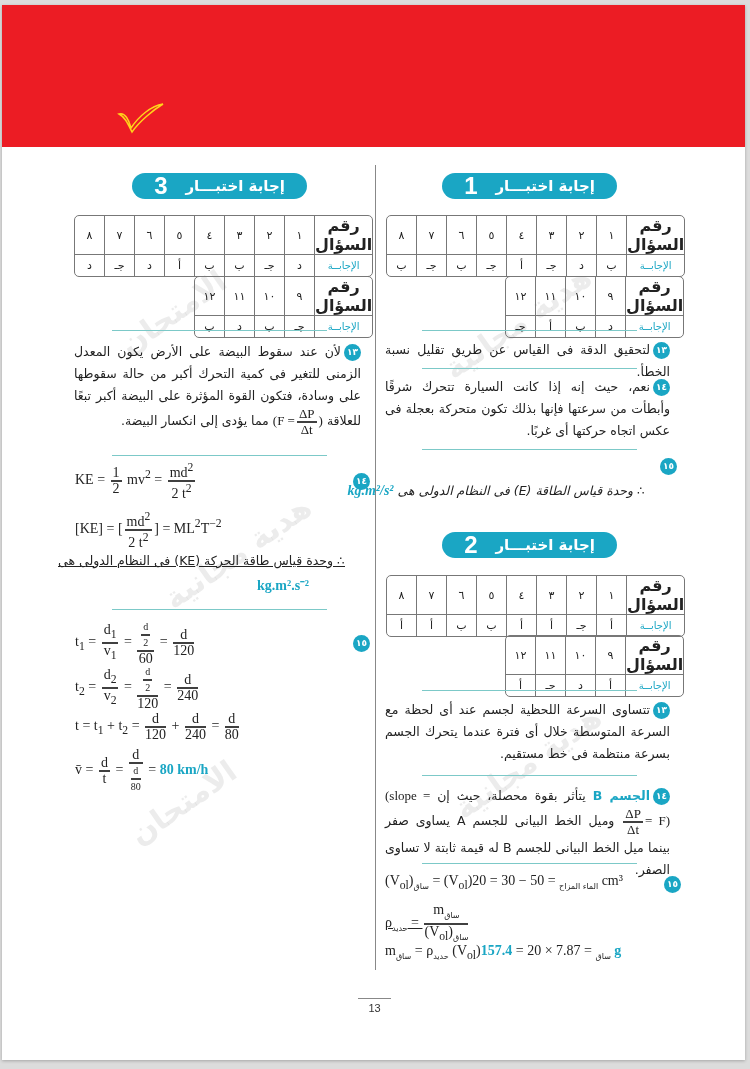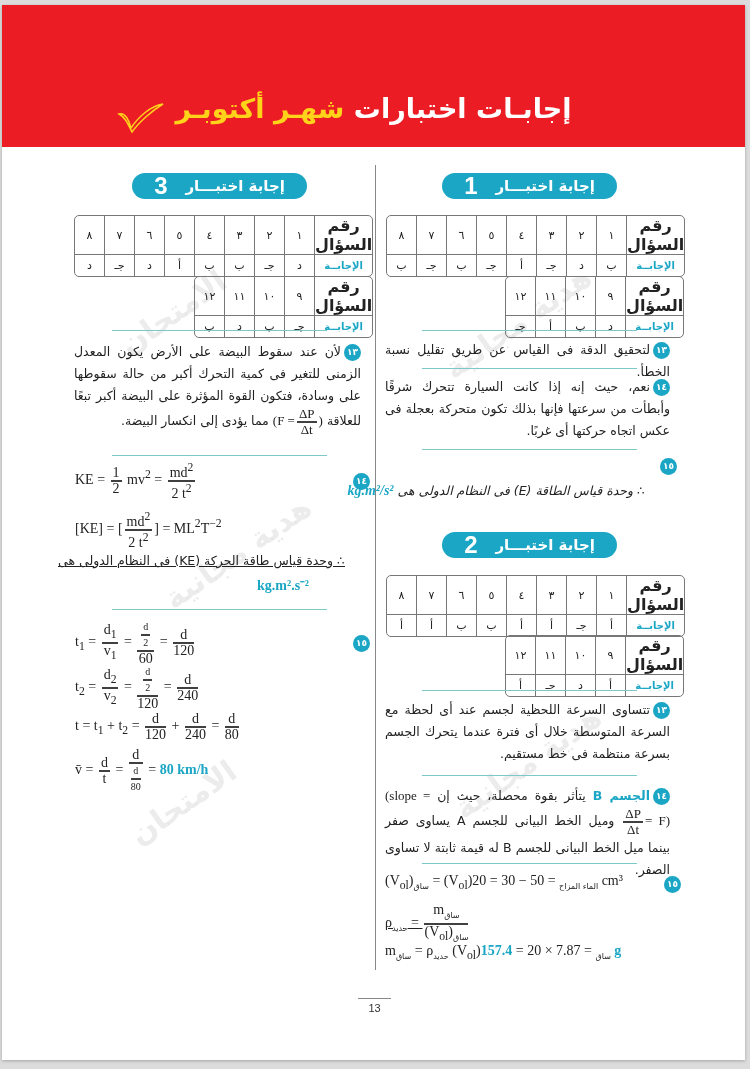--- a/index.html
+++ b/index.html
@@ -11,45 +11,41 @@
   .check{position:absolute;left:115px;top:97px;}
   .divider{position:absolute;left:373px;top:160px;width:1px;height:805px;background:#888;}
   .pill{position:absolute;height:26px;border-radius:13px;background:#1aa6c4;color:#fff;direction:rtl;display:flex;align-items:center;justify-content:center;gap:18px;font-weight:bold;}
   .pill .lbl{font-size:15px;}
   .pill .num{font-size:24px;font-family:"Liberation Sans",sans-serif;}
   table.ans{position:absolute;border-collapse:separate;border-spacing:0;border:1px solid #777;border-radius:5px;direction:rtl;font-size:11px;overflow:hidden;}
   table.ans td{border-left:1px solid #777;border-bottom:1px solid #777;text-align:center;height:21px;width:29px;padding:0;color:#222;}
   table.ans tr:last-child td{border-bottom:none;}
   table.ans td:last-child{border-left:none;}
   table.ans td.h{width:48px;font-weight:bold;font-size:16px;}
-  table.ans td.a{color:#1aa6c4;font-weight:bold;font-size:10px;}
+  table.ans td.a{color:#1aa6c4;font-weight:normal;font-size:10px;}
   .sep{position:absolute;height:1px;background:#7cc9c8;}
   .para{position:absolute;direction:rtl;text-align:justify;font-size:12.5px;line-height:22px;color:#222;}
   .badge{display:inline-block;width:17px;height:17px;border-radius:50%;background:#1aa6c4;color:#fff;font-size:9px;text-align:center;line-height:17px;font-weight:bold;vertical-align:middle;margin-left:3px;}
   .badge.abs{position:absolute;}
   .math{position:absolute;direction:ltr;font-family:"Liberation Serif",serif;font-size:14px;color:#222;white-space:nowrap;}
   .frac{display:inline-block;vertical-align:middle;text-align:center;margin:0 2px;}
   .frac>span{display:block;line-height:14px;}
   .frac>span.num{border-bottom:2px solid #404040;padding:0 2px;}
   .teal{color:#1aa6c4;font-weight:bold;}
   .ar{font-family:"DejaVu Sans",sans-serif;font-size:8px;}
   .arline{position:absolute;direction:rtl;font-size:12.5px;color:#222;white-space:nowrap;}
   .pageno{position:absolute;left:356px;top:993px;width:33px;text-align:center;font-family:"Liberation Sans",sans-serif;font-size:11px;color:#333;border-top:1px solid #888;padding-top:3px;}
   .wm{position:absolute;color:rgba(180,180,180,.25);font-size:30px;font-weight:bold;transform:rotate(-35deg);direction:rtl;white-space:nowrap;pointer-events:none;}
 </style>
 </head>
 <body>
 
 <div class="page">
 
   <div class="banner">
-    <div class="banner-title">
-      <span>إجابـات اختبارات</span>
-      <span class="hl">شهـر أكتوبـر</span>
-    </div>
     <svg class="check" width="48" height="32" viewBox="0 0 48 32">
       <path d="M2 12 C8 10 12 18 14 26 C22 14 34 4 46 2 C36 8 22 20 15 30 C11 22 8 15 2 12 Z" fill="none" stroke="#ffd31a" stroke-width="1.5"></path>
     </svg>
   </div>
 
   <div class="divider"></div>
 
   <div class="wm" style="left:430px;top:300px;">هدية مجانية</div>
   <div class="wm" style="left:110px;top:290px;">الامتحان</div>
   <div class="wm" style="left:150px;top:530px;">هدية مجانية</div>

